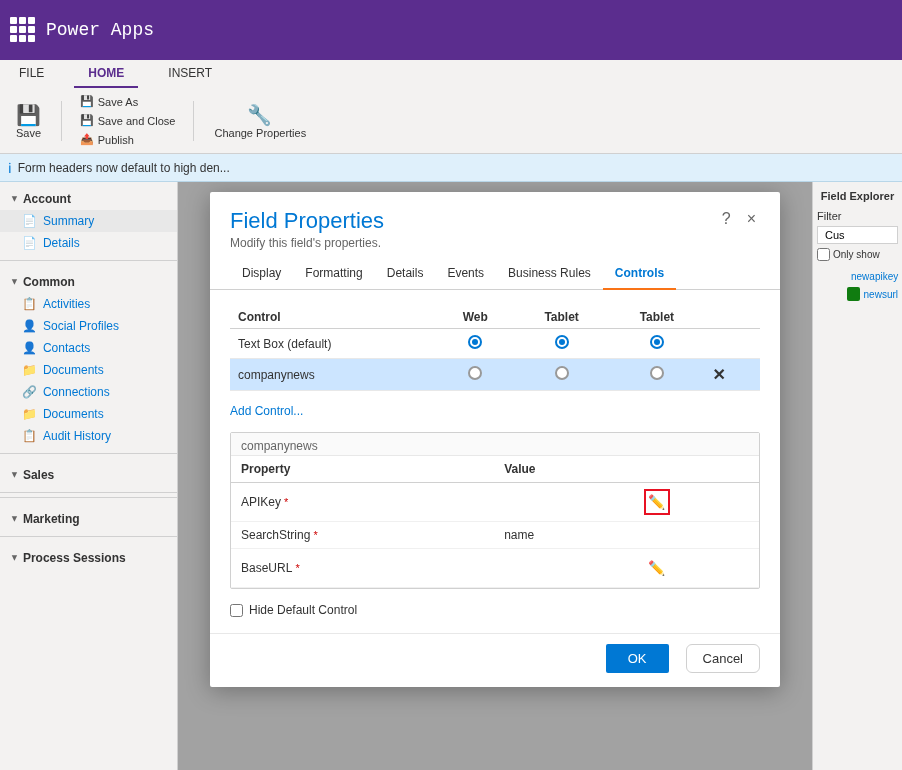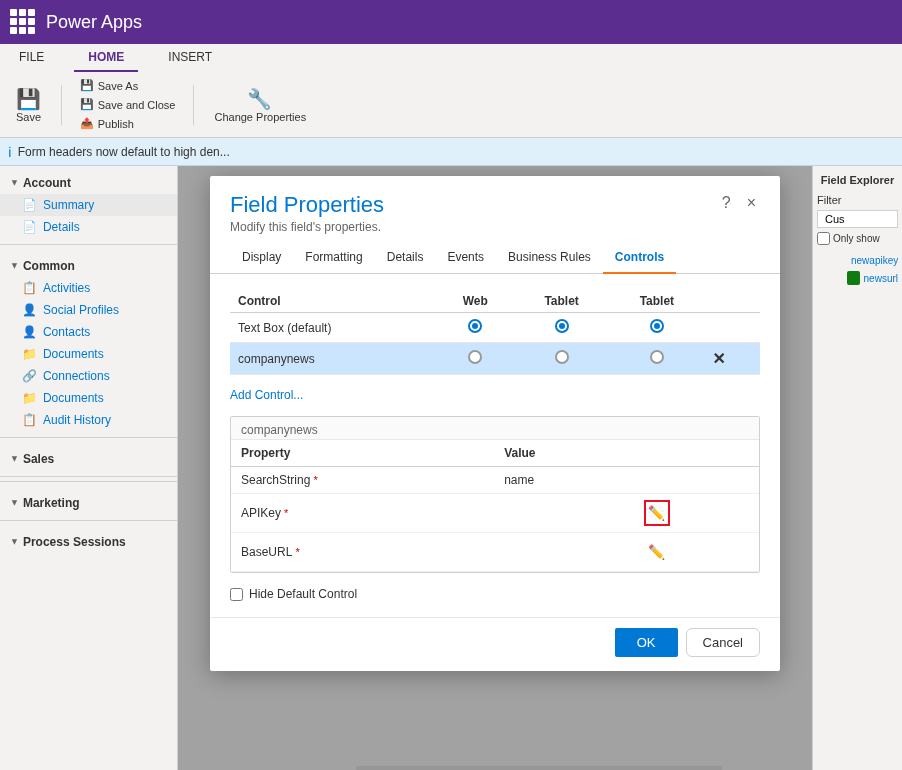--- a/index.html
+++ b/index.html
@@ -1,25 +1,26 @@
 <!DOCTYPE html>
 <html><head>
   <meta charset="utf-8">
   <style>
     * { box-sizing: border-box; margin: 0; padding: 0; }
     body { font-family: 'Segoe UI', Tahoma, Geneva, Verdana, sans-serif; font-size: 13px; background: #f3f2f1; overflow: hidden; width: 902px; height: 770px; }
 
     
     .topbar {
-      height: 44px;
+      height: 60px;
       background: #5b2d8e;
       display: flex;
       align-items: center;
       padding: 0 10px;
       gap: 10px;
+      font-family: Liberation Mono, monospace;
     }
     .topbar-grid {
       width: 26px; height: 26px;
       display: grid; grid-template-columns: repeat(3,7px); grid-template-rows: repeat(3,7px);
       gap: 2px; cursor: pointer;
     }
     .topbar-grid span { background: white; border-radius: 1px; }
     .topbar-title { color: white; font-size: 18px; font-weight: 400; }
 
     
@@ -374,21 +375,21 @@
       margin-top: 10px;
       font-size: 12px;
       color: #333;
     }
     .checkbox-input { cursor: pointer; }
 
     
     .modal-footer {
       display: flex;
       justify-content: flex-end;
-      gap: 8px;
+      gap: 17px;
       padding: 10px 20px 14px 24px;
       border-top: 1px solid #e8e8e8;
     }
     .btn-ok {
       background: #0078d4;
       color: white;
       border: none;
       padding: 6px 22px;
       font-size: 13px;
       cursor: pointer;
@@ -632,33 +633,33 @@
               <thead>
                 <tr>
                   <th>Property</th>
                   <th>Value</th>
                   <th></th>
                 </tr>
               </thead>
               <tbody>
                 <tr>
                   <td>
-                    <span>SearchString</span><span class="required-star"> *</span>
-                  </td>
-                  <td>name</td>
-                  <td></td>
-                </tr>
-                <tr>
-                  <td>
                     <span>APIKey</span><span class="required-star"> *</span>
                   </td>
                   <td></td>
                   <td>
                     <button class="edit-icon-btn highlighted">✏️</button>
                   </td>
+                </tr>
+                <tr>
+                  <td>
+                    <span>SearchString</span><span class="required-star"> *</span>
+                  </td>
+                  <td>name</td>
+                  <td></td>
                 </tr>
                 <tr>
                   <td>
                     <span>BaseURL</span><span class="required-star"> *</span>
                   </td>
                   <td></td>
                   <td>
                     <button class="edit-icon-btn">✏️</button>
                   </td>
                 </tr>

